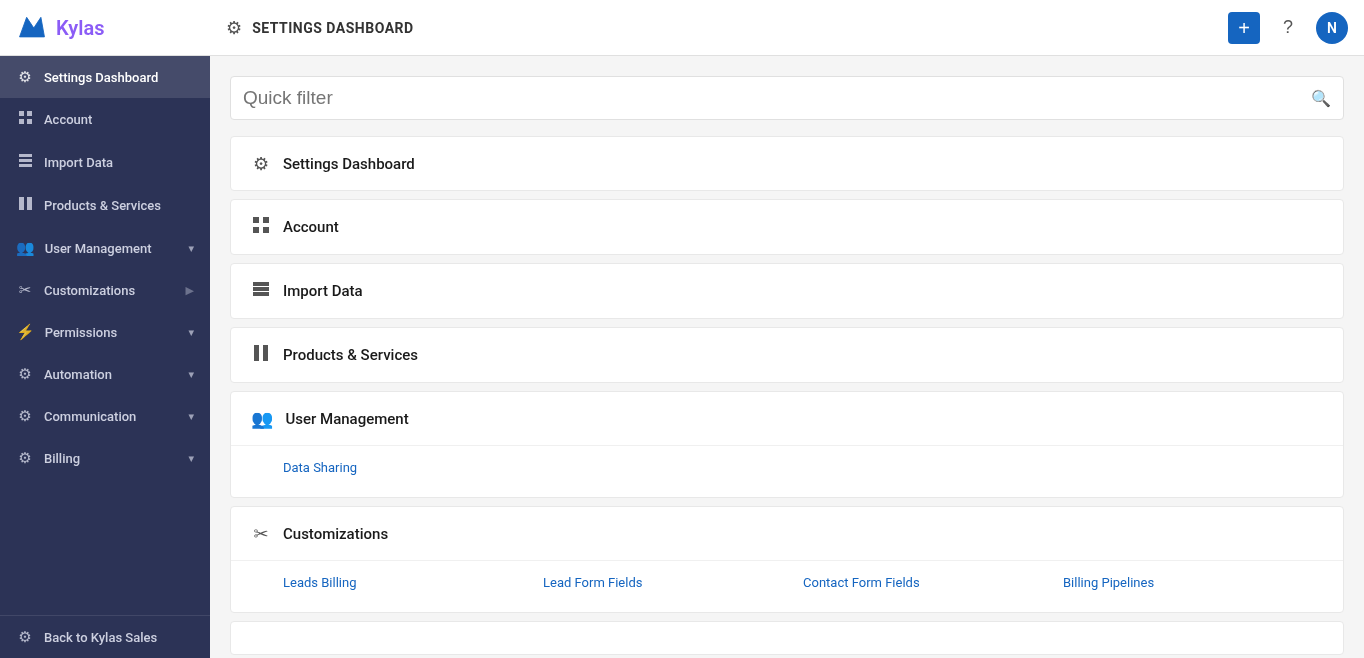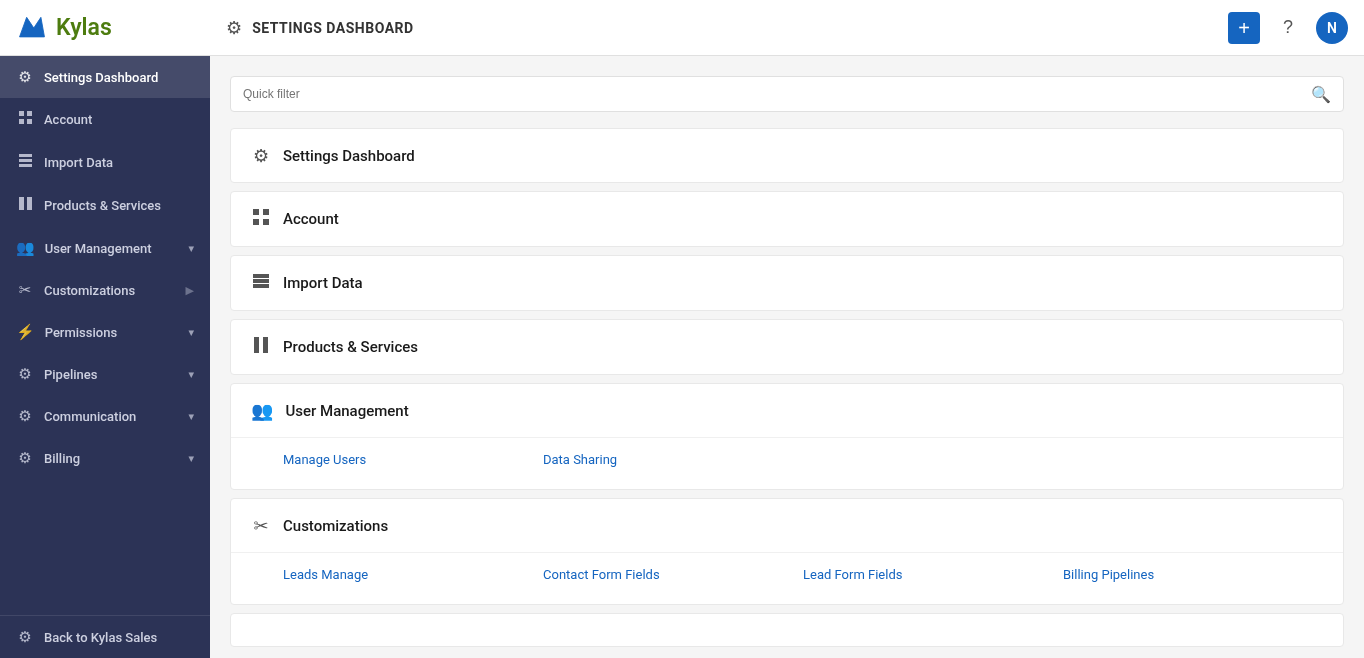--- a/index.html
+++ b/index.html
@@ -23,23 +23,23 @@
       gap: 8px;
       width: 210px;
       padding-left: 16px;
     }
     .logo-icon {
       width: 32px;
       height: 32px;
       color: #1565c0;
     }
     .logo-text {
-      font-size: 23px;
+      font-size: 20px;
       font-weight: 600;
-      color: #4d7c0f;
+      color: #8b5cf6;
     }
     .page-title-area {
       display: flex;
       align-items: center;
       gap: 10px;
       flex: 1;
       padding-left: 16px;
     }
     .page-title-icon {
       color: #555;
@@ -158,21 +158,21 @@
       display: flex;
       align-items: center;
       padding: 0 12px;
       margin-bottom: 16px;
     }
     .quick-filter-input {
       flex: 1;
       border: none;
       outline: none;
       padding: 10px 0;
-      font-size: 12px;
+      font-size: 19px;
       color: #333;
       background: transparent;
     }
     .quick-filter-icon { color: #999; font-size: 16px; }
 
     
     .settings-section {
       background: #fff;
       border: 1px solid #e8e8e8;
       border-radius: 4px;
@@ -275,21 +275,21 @@
       <span class="item-label">Customizations</span>
       <span style="font-size:11px;opacity:0.4">▶</span>
     </div>
     <div class="sidebar-item">
       <span class="item-icon">⚡</span>
       <span class="item-label">Permissions</span>
       <span class="chevron">▾</span>
     </div>
     <div class="sidebar-item">
       <span class="item-icon">⚙</span>
-      <span class="item-label">Pipelines</span>
+      <span class="item-label">Automation</span>
       <span class="chevron">▾</span>
     </div>
     <div class="sidebar-item">
       <span class="item-icon">⚙</span>
       <span class="item-label">Communication</span>
       <span class="chevron">▾</span>
     </div>
     <div class="sidebar-item">
       <span class="item-icon">⚙</span>
       <span class="item-label">Billing</span>
@@ -356,34 +356,33 @@
         <span class="section-title">Products &amp; Services</span>
       </div>
     </div>
 
     <div class="settings-section">
       <div class="section-header">
         <span class="section-icon">👥</span>
         <span class="section-title">User Management</span>
       </div>
       <div class="section-sub-items">
-        <span class="sub-item">Manage Users</span>
         <span class="sub-item">Data Sharing</span>
       </div>
     </div>
 
     <div class="settings-section">
       <div class="section-header">
         <span class="section-icon">✂</span>
         <span class="section-title">Customizations</span>
       </div>
       <div class="section-sub-items">
-        <span class="sub-item">Leads Manage</span>
+        <span class="sub-item">Leads Billing</span>
+        <span class="sub-item">Lead Form Fields</span>
         <span class="sub-item">Contact Form Fields</span>
-        <span class="sub-item">Lead Form Fields</span>
         <span class="sub-item">Billing Pipelines</span>
       </div>
     </div>
 
     <div class="settings-section">
       <div class="section-header">
         
         
       </div>
     </div>

